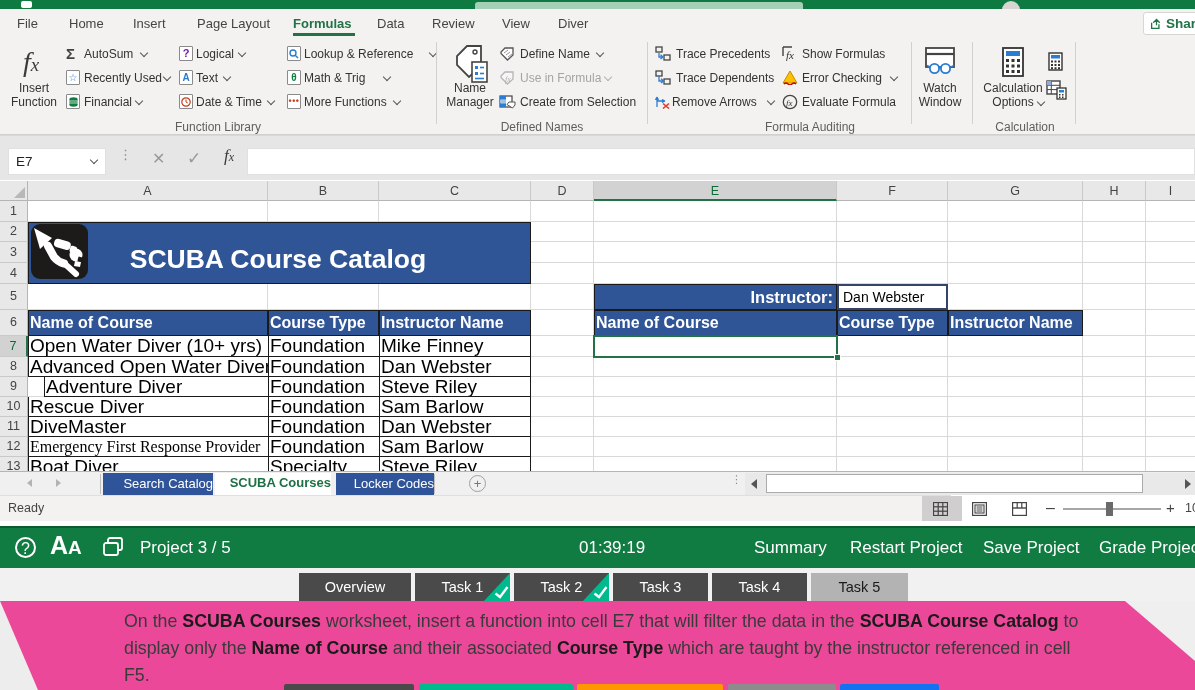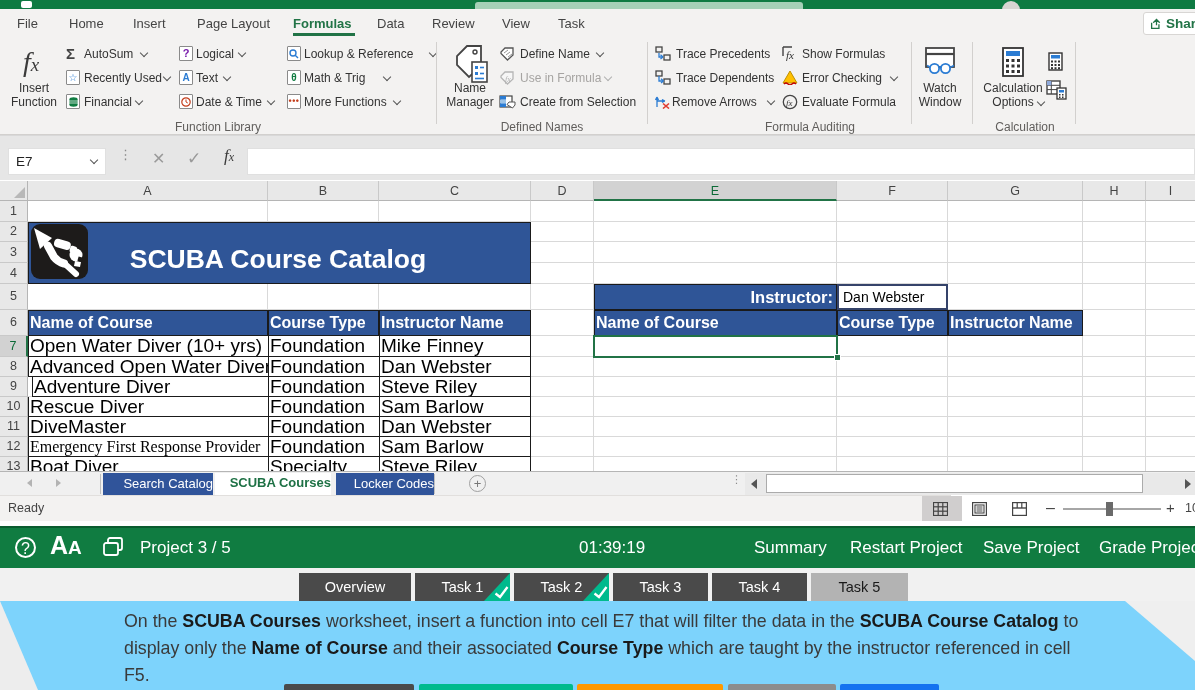--- a/index.html
+++ b/index.html
@@ -35,21 +35,21 @@
 
 #statusbar { left:0; top:495px; width:951px; height:26px; background:#f3f2f1; border-top:1px solid #e1dfdd; }
 
 #gap1 { left:0; top:521px; width:1195px; height:5px; background:#fff; }
 #appbar { left:0; top:526px; width:1195px; height:42px; background:#107c41; border-top:2px solid #0b5c2f; }
 .alink { position:absolute; top:0; height:40px; line-height:40px; color:#fff; font-size:17px; white-space:nowrap; }
 
 #taskrow { left:0; top:568px; width:1195px; height:33px; background:#f1f1f1; }
 .ttab { position:absolute; top:5px; height:28px; line-height:28px; text-align:center; font-size:14.5px; color:#fff; background:#4a4a4a; overflow:hidden; }
 
-#instr { left:0; top:601px; width:1195px; height:89px; background:#7dd3fc; }
+#instr { left:0; top:601px; width:1195px; height:89px; background:#ec4899; }
 .iline { position:absolute; left:124px; font-size:17.8px; color:#3a3a3a; white-space:nowrap; }
 .iline b { color:#1a1a1a; }
 .bbar { position:absolute; top:83px; height:7px; border-radius:2px 2px 0 0; }
 </style>
 </head>
 <body>
 <div class="abs" id="titlebar">
   <div class="abs" style="left:21px;top:1px;width:11px;height:7px;background:#fff;border-radius:2px;"></div>
   <div class="abs" style="left:475px;top:2px;width:328px;height:7px;background:#a5d0b7;border-radius:3px 3px 0 0;"></div>
   <div class="abs" style="left:1002px;top:1px;width:18px;height:18px;background:#d8d5d2;border-radius:50%;"></div>
@@ -57,21 +57,21 @@
 <div class="abs" id="menurow">
   <div class="mtab" style="left:17px;">File</div>
   <div class="mtab" style="left:69px;">Home</div>
   <div class="mtab" style="left:133px;">Insert</div>
   <div class="mtab" style="left:197px;">Page Layout</div>
   <div class="mtab" style="left:293px;font-weight:bold;color:#217346;">Formulas</div>
   <div class="abs" style="left:293px;top:24px;width:62px;height:3px;background:#217346;"></div>
   <div class="mtab" style="left:377px;">Data</div>
   <div class="mtab" style="left:432px;">Review</div>
   <div class="mtab" style="left:502px;">View</div>
-  <div class="mtab" style="left:558px;">Task</div>
+  <div class="mtab" style="left:558px;">Diver</div>
   <div class="abs" style="left:1143px;top:3px;width:60px;height:23px;background:#fff;border:1px solid #d8d6d4;border-radius:3px;">
     <svg width="13" height="13" style="position:absolute;left:6px;top:4px;" viewBox="0 0 16 16">
         <path d="M2 7 L2 14 L11 14 L11 9 M4 7 L8 3 L12 7 M8 3 L8 10" stroke="#217346" stroke-width="1.6" fill="none"></path>
       </svg>
     <span style="position:absolute;left:22px;top:3px;font-size:13.5px;font-weight:bold;color:#217346;">Share</span>
   </div>
 </div>
 <div class="abs" id="ribbon">
 
   <div class="abs" style="left:23px;top:10px;width:26px;height:24px;font-family:'Liberation Serif',serif;font-style:italic;font-size:28px;color:#3b3b3b;">f<span style="font-size:19px;">x</span></div>
@@ -359,21 +359,21 @@
   <div class="bhead" style="left:28px;top:130px;width:240px;height:26px;">Name of Course</div>
   <div class="bhead" style="left:268px;top:130px;width:111px;height:26px;">Course Type</div>
   <div class="bhead" style="left:379px;top:130px;width:152px;height:26px;">Instructor Name</div>
 
   <div class="dcell" style="left:28px;top:156px;width:240px;height:21px;border-left:1px solid #1a1a1a;">Open Water Diver (10+ yrs)</div>
   <div class="dcell" style="left:268px;top:156px;width:111px;height:21px;">Foundation</div>
   <div class="dcell" style="left:379px;top:156px;width:152px;height:21px;border-right:1px solid #1a1a1a;">Mike Finney</div>
   <div class="dcell" style="left:28px;top:177px;width:240px;height:20px;">Advanced Open Water Diver</div>
   <div class="dcell" style="left:268px;top:177px;width:111px;height:20px;">Foundation</div>
   <div class="dcell" style="left:379px;top:177px;width:152px;height:20px;border-right:1px solid #1a1a1a;">Dan Webster</div>
-  <div class="dcell" style="left:32px;top:197px;width:240px;height:20px;">Adventure Diver</div>
+  <div class="dcell" style="left:44px;top:197px;width:240px;height:20px;">Adventure Diver</div>
   <div class="dcell" style="left:268px;top:197px;width:111px;height:20px;">Foundation</div>
   <div class="dcell" style="left:379px;top:197px;width:152px;height:20px;border-right:1px solid #1a1a1a;">Steve Riley</div>
   <div class="dcell" style="left:28px;top:217px;width:240px;height:20px;">Rescue Diver</div>
   <div class="dcell" style="left:268px;top:217px;width:111px;height:20px;">Foundation</div>
   <div class="dcell" style="left:379px;top:217px;width:152px;height:20px;border-right:1px solid #1a1a1a;">Sam Barlow</div>
   <div class="dcell" style="left:28px;top:237px;width:240px;height:20px;">DiveMaster</div>
   <div class="dcell" style="left:268px;top:237px;width:111px;height:20px;">Foundation</div>
   <div class="dcell" style="left:379px;top:237px;width:152px;height:20px;border-right:1px solid #1a1a1a;">Dan Webster</div>
   <div class="dcell" style="left:28px;top:257px;width:240px;height:20px;font-size:16px;font-family:Liberation Serif, serif;">Emergency First Response Provider</div>
   <div class="dcell" style="left:268px;top:257px;width:111px;height:20px;">Foundation</div>

